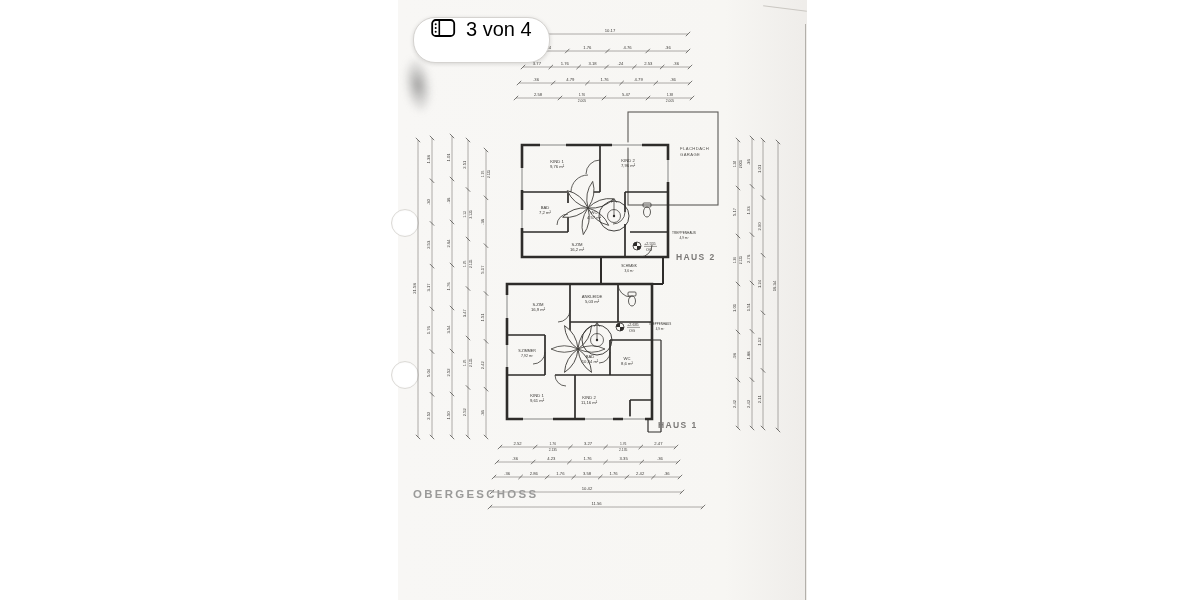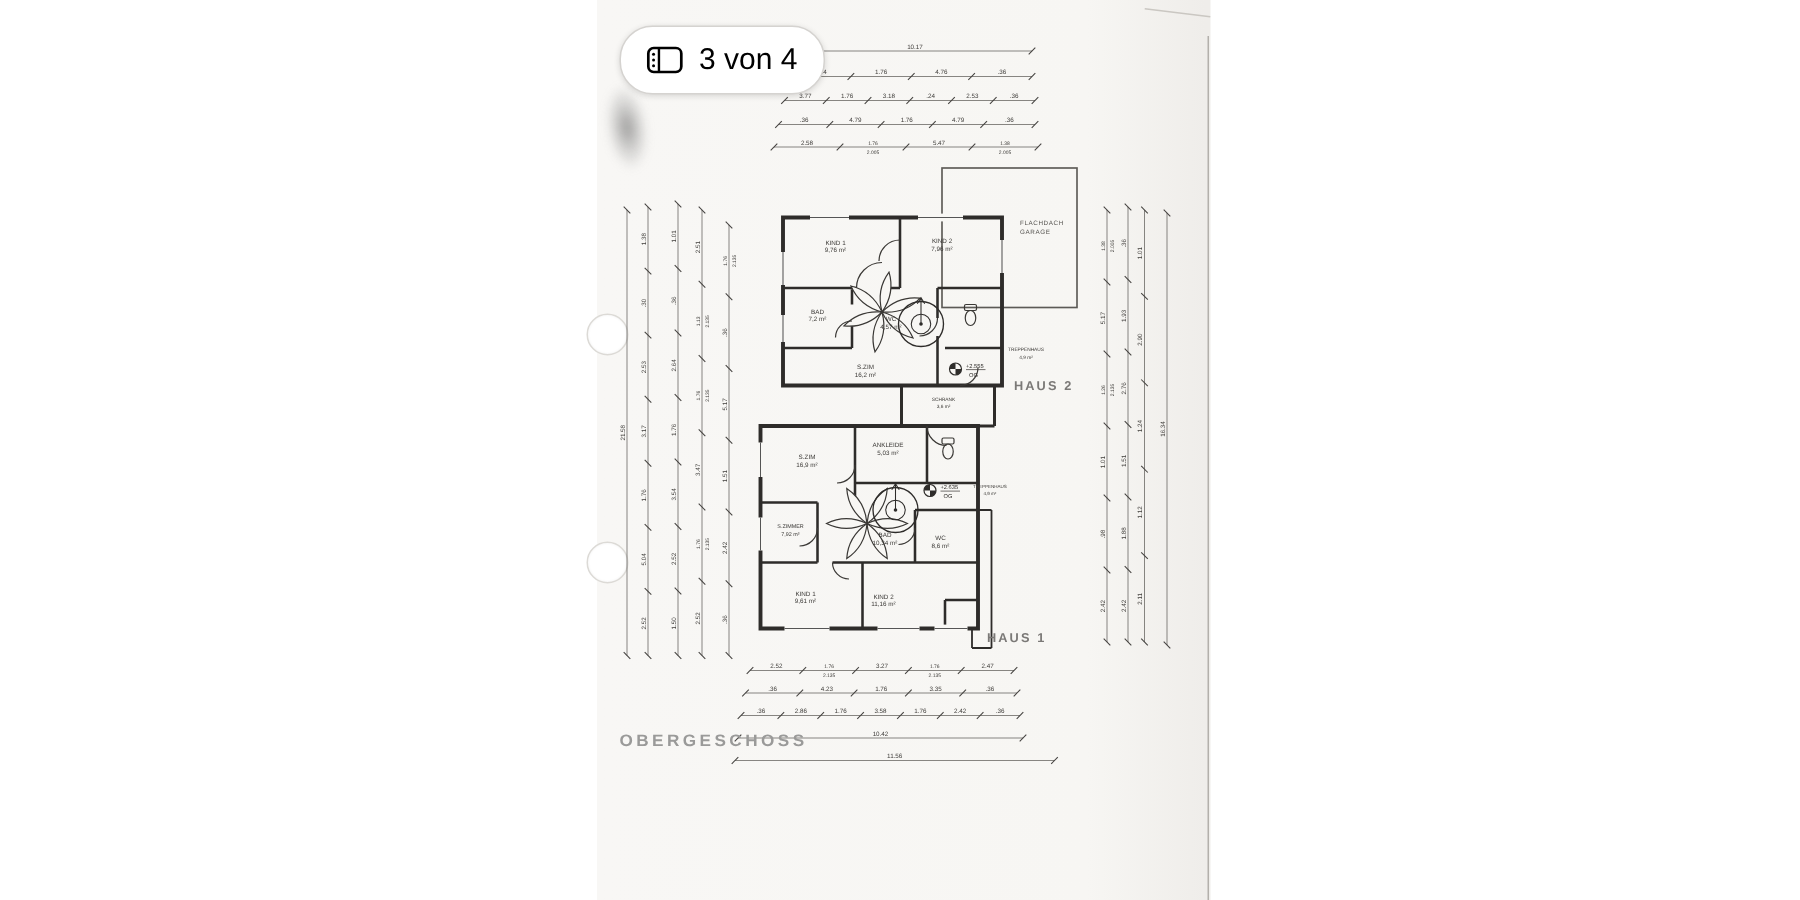--- a/index.html
+++ b/index.html
@@ -12,21 +12,21 @@
   .scan-corner{position:absolute;left:763px;top:8px;width:44px;height:1px;background:#cac7c2;
                transform:rotate(7deg);}
   .smudge{position:absolute;left:404px;top:56px;width:28px;height:58px;border-radius:50%;
           background:radial-gradient(closest-side,rgba(85,85,85,.55),rgba(120,120,120,.28) 55%,transparent);
           filter:blur(3px);transform:rotate(-8deg);}
   .hole{position:absolute;width:26px;height:26px;border-radius:50%;background:#ffffff;
         border:1px solid #dcdad6;box-shadow:inset 0 0 2px rgba(0,0,0,.06);}
   .hole.h1{left:391px;top:209px;} .hole.h2{left:391px;top:361px;}
   
   .badge{position:absolute;left:413px;top:17px;height:44px;padding:0 17px;z-index:6;
-         display:flex;align-items:center;gap:10px;background:#ffffff;
+         display:flex;align-items:flex-start;gap:10px;background:#ffffff;
          border:1px solid #d5d3d0;border-radius:22px;box-shadow:0 1px 4px rgba(0,0,0,.14);
          font-size:20px;color:#000;cursor:default;}
   .badge svg{display:block;}
   
   .floorlabel{position:absolute;left:413px;top:488px;font-size:11px;font-weight:bold;
               color:#9a9a99;letter-spacing:2.2px;transform:scaleX(1.04);transform-origin:left;}
   
   svg text{font-family:"Liberation Sans",sans-serif;}
   .dimline{stroke:#6e6c68;stroke-width:.55;}
   .dimtick{stroke:#44423f;stroke-width:.7;}

